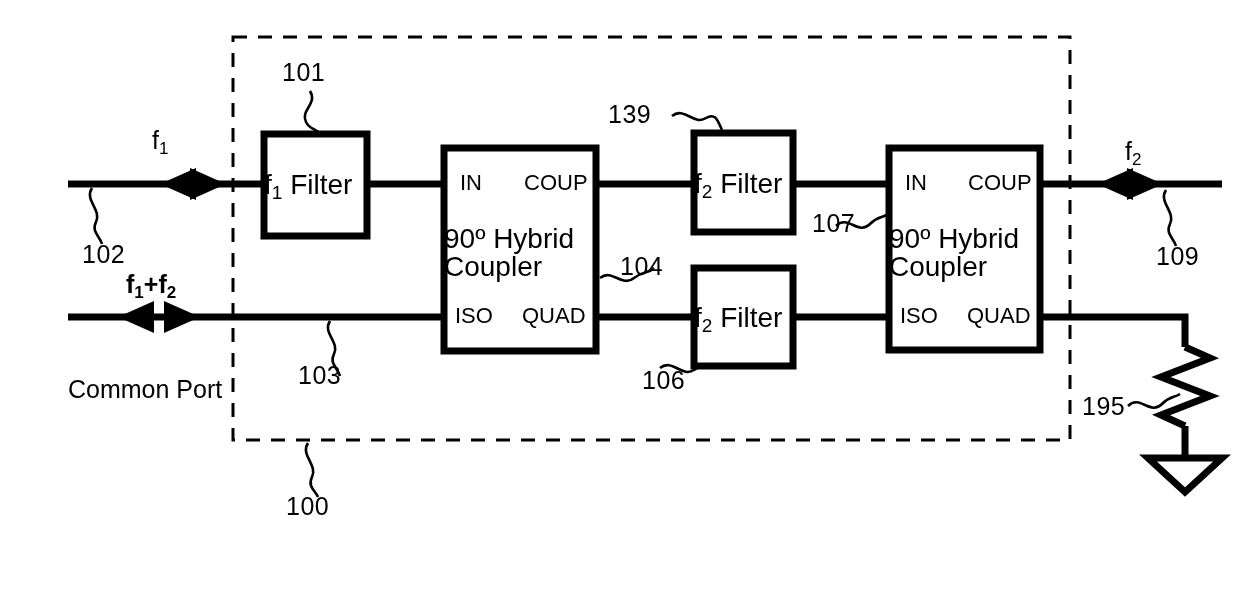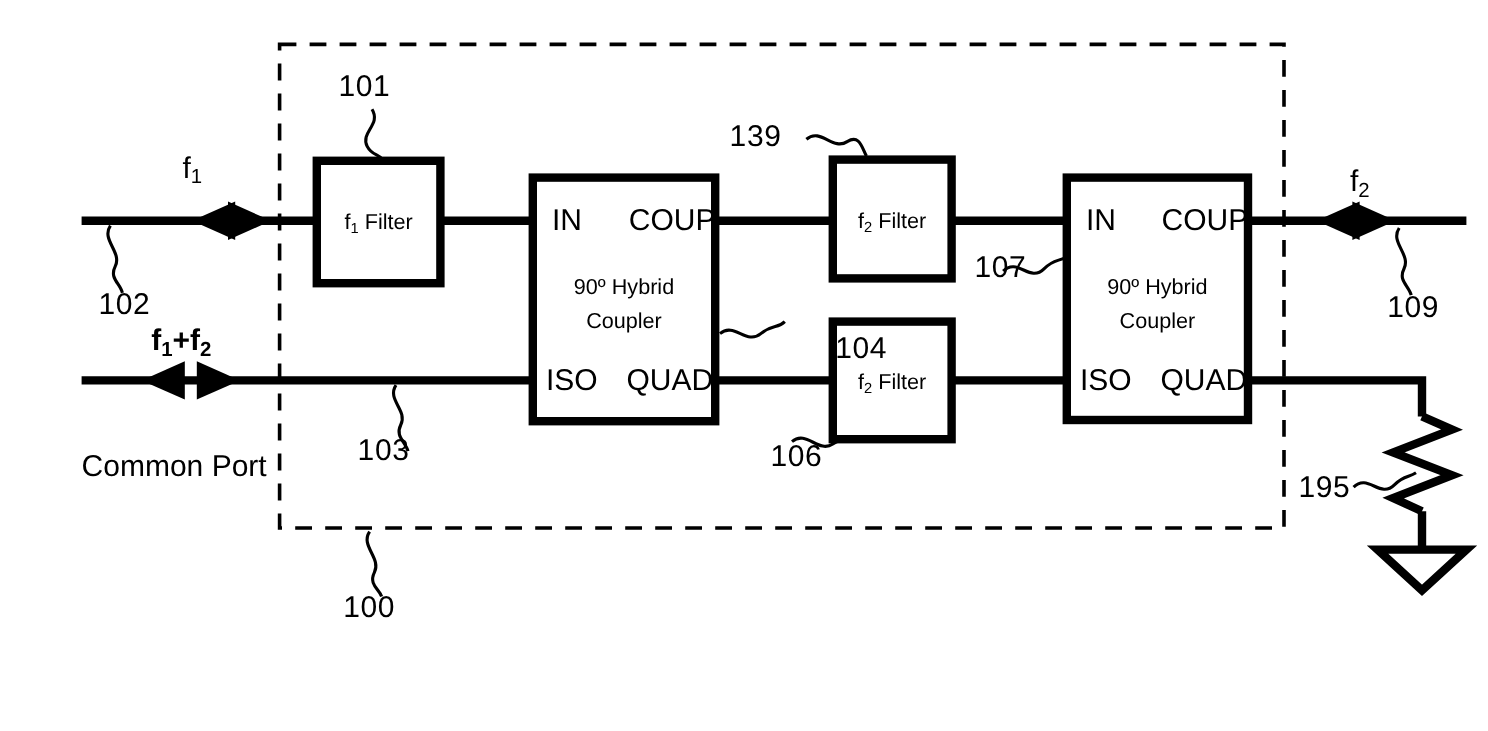--- a/index.html
+++ b/index.html
@@ -13,33 +13,32 @@
   }
   svg#art{position:absolute;left:0;top:0;width:1240px;height:609px;}
   .lbl{position:absolute;white-space:nowrap;}
   .refnum{
     font-size:25px;
     font-family:"Liberation Sans", sans-serif;
     letter-spacing:0.5px;
   }
   .boxlabel{
     position:absolute;
-    text-align:center;
-    font-size:18px;
+    font-size:28px;
     line-height:30px;
     white-space:nowrap;
   }
   .siglabel{
     position:absolute;
     font-size:25px;
     white-space:nowrap;
   }
   .portname{
     position:absolute;
-    font-size:25px;
+    font-size:22px;
     white-space:nowrap;
   }
   sub{font-size:0.68em;vertical-align:-0.28em;}
 </style>
 </head>
 <body>
 
 <div id="stage">
 
   <svg id="art" viewBox="0 0 1240 609">
@@ -156,21 +155,21 @@
   <div class="siglabel" style="left:1125px;top:137px;">
     <span>f</span><sub>2</sub>
   </div>
 
   <div class="lbl refnum" style="left:282px;top:58px;">101</div>
 
   <div class="lbl refnum" style="left:82px;top:240px;">102</div>
 
   <div class="lbl refnum" style="left:298px;top:361px;">103</div>
 
-  <div class="lbl refnum" style="left:696px;top:252px;margin-top:24px;">104</div>
+  <div class="lbl refnum" style="left:620px;top:252px;">104</div>
 
   <div class="lbl refnum" style="left:608px;top:100px;">139</div>
 
   <div class="lbl refnum" style="left:642px;top:366px;">106</div>
 
   <div class="lbl refnum" style="left:812px;top:209px;">107</div>
 
   <div class="lbl refnum" style="left:1082px;top:392px;">195</div>
 
   <div class="lbl refnum" style="left:1156px;top:242px;">109</div>

